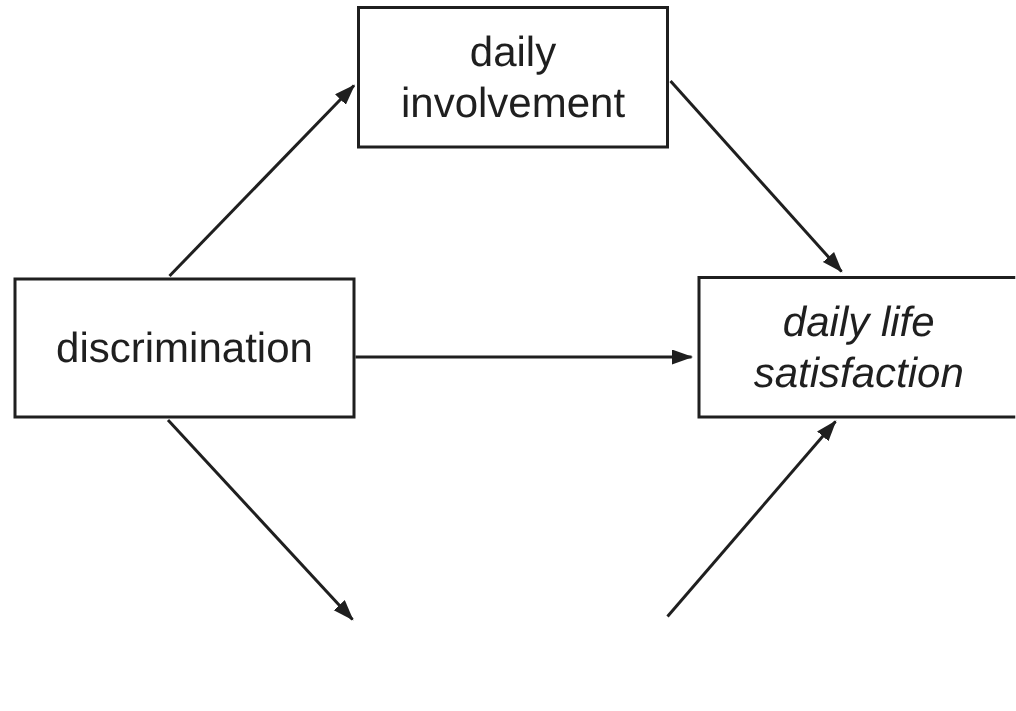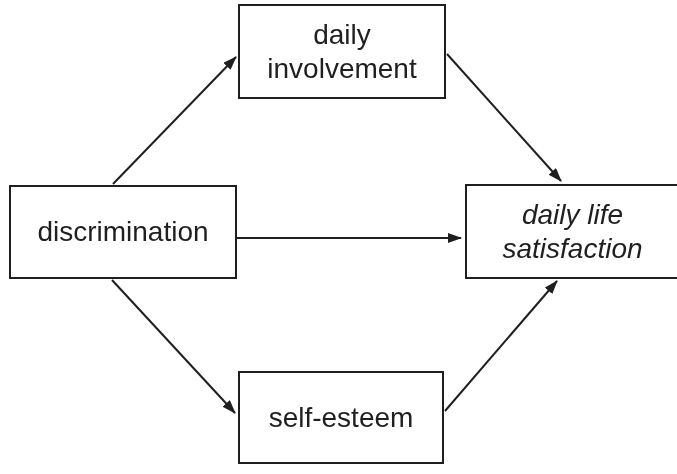--- a/index.html
+++ b/index.html
@@ -81,21 +81,18 @@
     </svg>
 
   <div class="node" id="node-discrimination">
     <span>discrimination</span>
   </div>
 
   <div class="node" id="node-social-involvement">
     <span>daily involvement</span>
   </div>
 
-  <div class="node" id="node-self-esteem">
-    <span>self-esteem</span>
-  </div>
 
   <div class="node" id="node-daily-life-satisfaction">
     <span>daily life satisfaction</span>
   </div>
 
 </div>
 
 </body></html>

